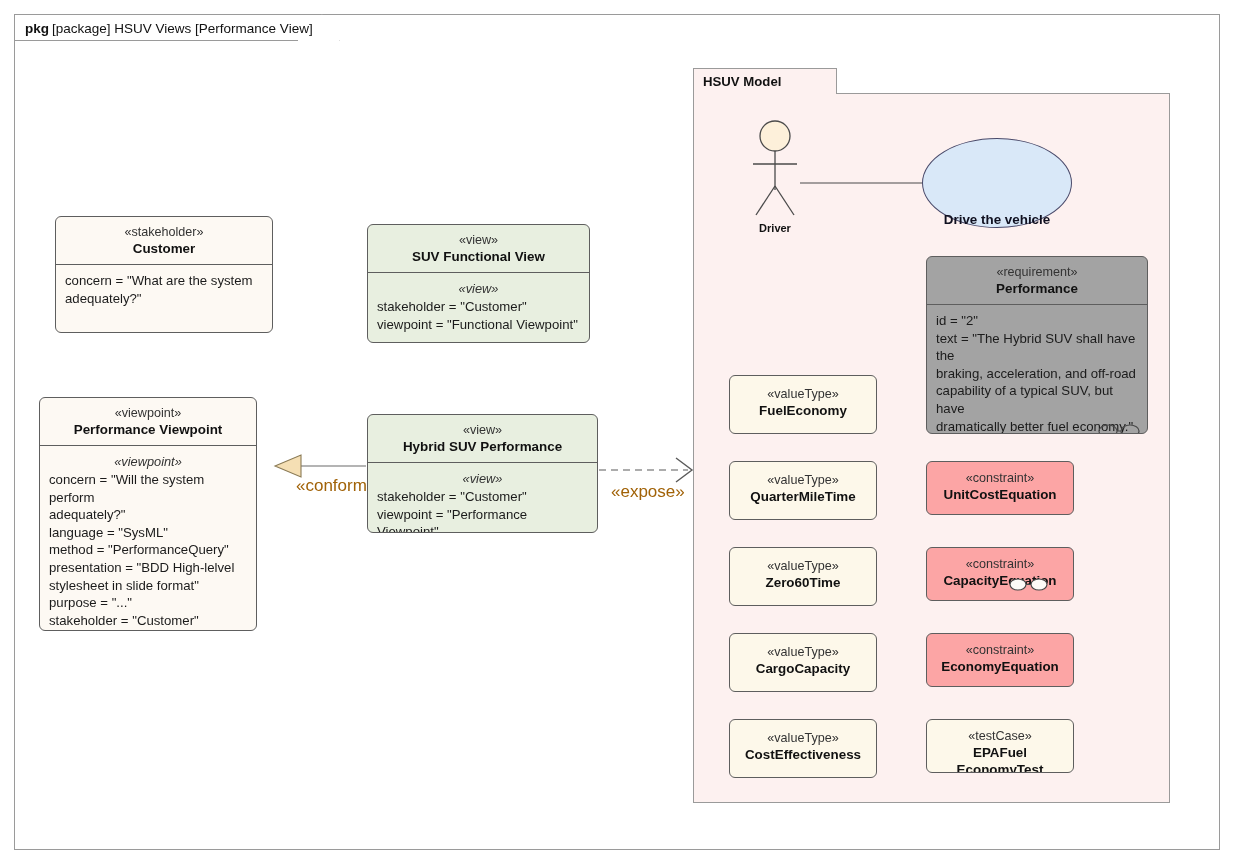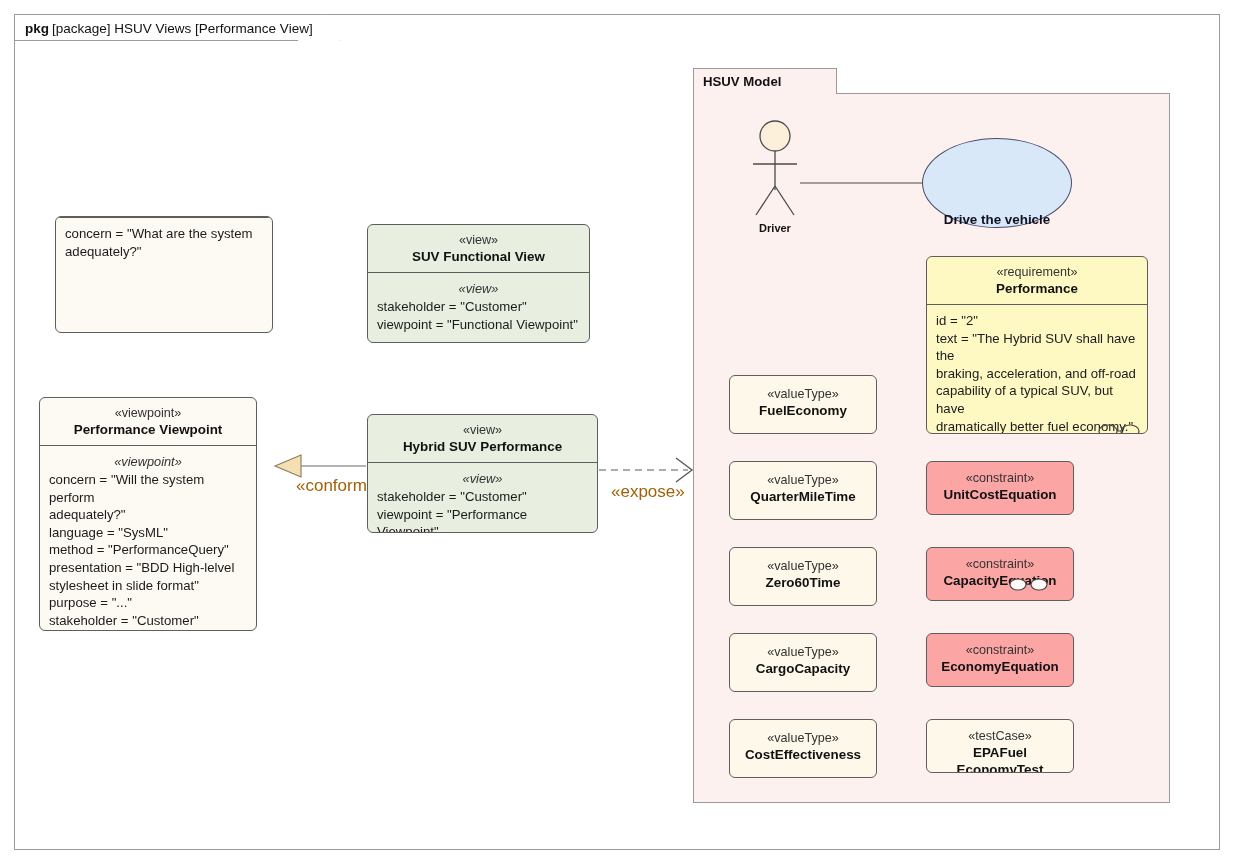--- a/index.html
+++ b/index.html
@@ -94,21 +94,21 @@
     font-size: 12.8px;
     color: #333333;
     margin-bottom: 1px;
   }
   .block .body .ln { display: block; }
 
   
   .fill-cream   { background: #fdf8ea; }
   .fill-green   { background: #e8efe0; }
   .fill-paleink { background: #fdf9f3; }
-  .fill-palemint{ background: #fef9c3; }
+  .fill-palemint{ background: #a3a3a3; }
   .fill-white   { background: #fca5a5; }
 
   
   .model-frame {
     position: absolute;
     left: 693px; top: 93px;
     width: 477px; height: 710px;
     border: 1px solid #9a9a9a;
     background: #fdf1f0;
     box-sizing: border-box;
@@ -223,20 +223,24 @@
       <line x1="30" y1="66" x2="49" y2="95" stroke="#4a4a4a" stroke-width="1.3"></line>
     </svg>
     <span class="label">Driver</span>
   </div>
 
   <div class="usecase" style="left:922px; top:138px; width:150px; height:90px;align-items:flex-end;">
     <span>Drive the vehicle</span>
   </div>
 
   <div class="block fill-paleink" style="left:55px; top:216px; width:218px; height:117px;">
+    <div class="hdr">
+      <span class="stereo">«stakeholder»</span>
+      <span class="nm">Customer</span>
+    </div>
     <div class="sep"></div>
     <div class="body">
       <span class="ln">concern = "What are the system</span>
       <span class="ln">adequately?"</span>
     </div>
   </div>
 
   <div class="block fill-paleink" style="left:39px; top:379px; width:218px; height:234px;margin-top:18px;">
     <div class="hdr">
       <span class="stereo">«viewpoint»</span>

